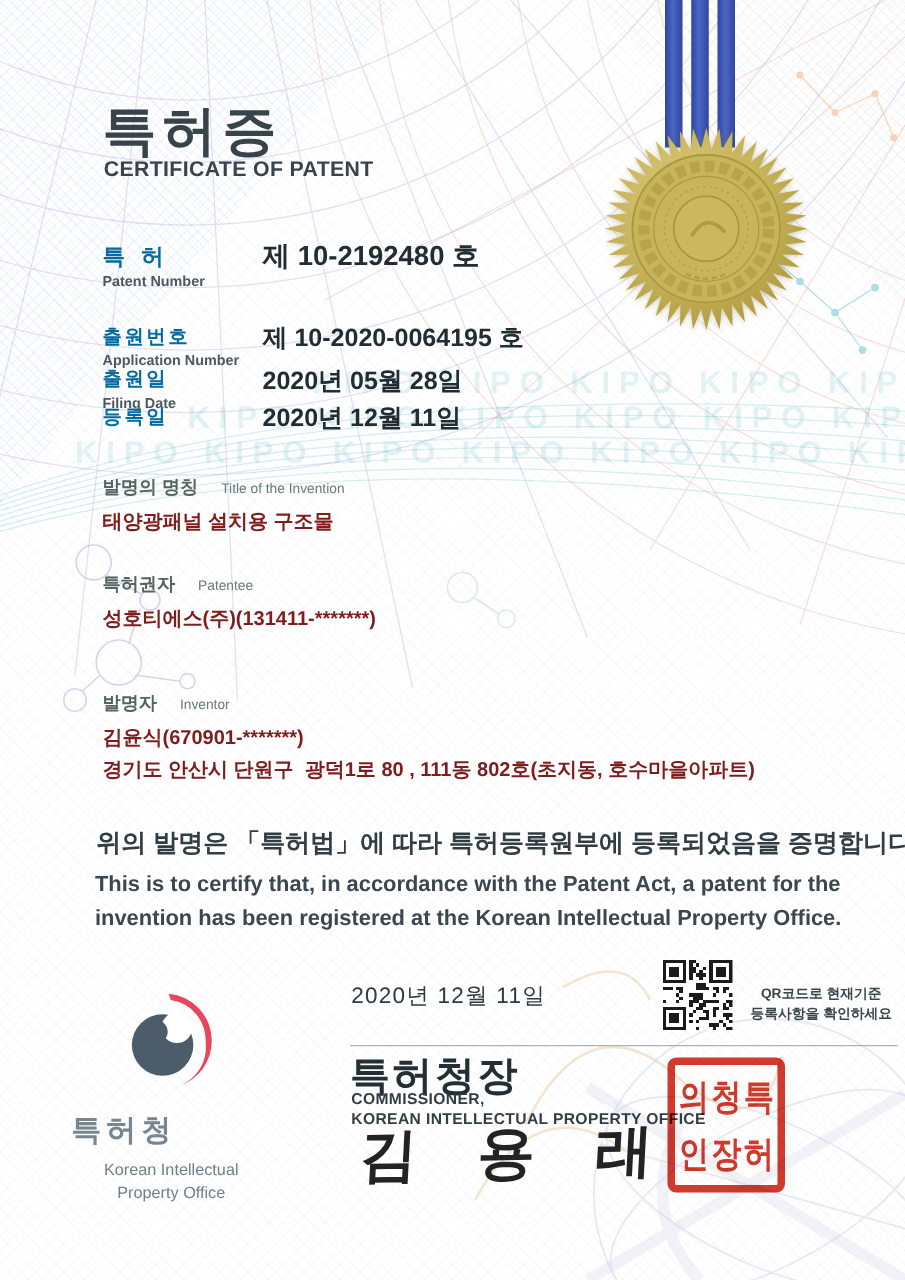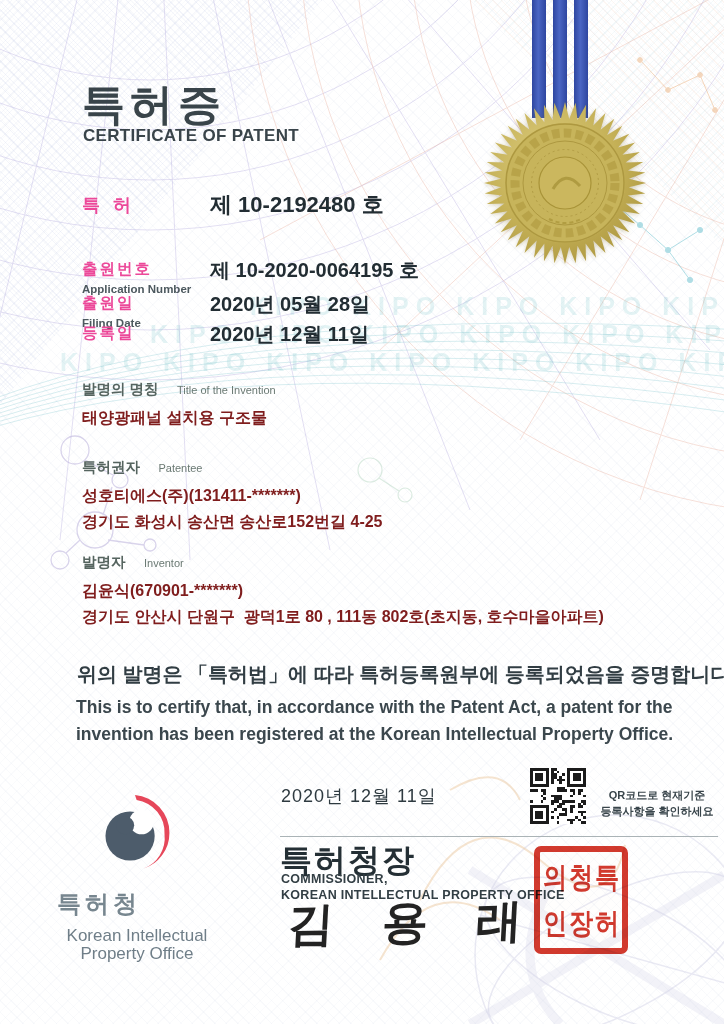--- a/index.html
+++ b/index.html
@@ -27,21 +27,21 @@
   .ribbon{position:absolute;left:532px;top:0;height:118px;display:flex;gap:7px;z-index:2;}
   .ribbon i{display:block;width:14px;height:100%;
     background:linear-gradient(90deg,#2e46a0,#4b66c4 45%,#2e46a0);}
   .gold-seal{position:absolute;left:483px;top:101px;width:164px;height:164px;z-index:2;
     filter:drop-shadow(0 1px 2px rgba(120,100,30,.35));}
   
   .abs{position:absolute;z-index:2;}
   .title{left:82px;top:76px;font-size:43px;font-weight:800;letter-spacing:5px;color:#39444a;}
   .title-en{left:83px;top:126px;font-size:17px;font-weight:700;color:#39444a;letter-spacing:.3px;}
   .field{position:absolute;left:82px;width:620px;z-index:2;}
-  .fko{font-size:15.5px;font-weight:700;color:#ec4899;letter-spacing:2px;white-space:pre;}
+  .fko{font-size:15.5px;font-weight:700;color:#0369a1;letter-spacing:2px;white-space:pre;}
   .fko.big{font-size:18px;letter-spacing:4px;}
   .fen{font-size:11.5px;font-weight:700;color:#4c585e;margin-top:3px;}
   .fval{position:absolute;left:128px;top:-2px;font-size:20px;font-weight:700;color:#222d33;white-space:pre;}
   .fval.vbig{font-size:22px;top:-3px;}
   .sec{position:absolute;left:82px;width:620px;z-index:2;}
   .sko{font-size:14.5px;font-weight:700;color:#55645f;margin-right:14px;display:inline-block;}
   .sen{font-size:11px;font-weight:400;color:#6a7973;display:inline-block;}
   .sval{font-size:16px;font-weight:700;color:#7f1d1d;margin-top:6px;line-height:25px;white-space:pre;}
   .sval.addr{margin-top:1px;}
   .stmt-ko{left:77px;top:661px;font-size:20px;font-weight:800;color:#313d43;white-space:nowrap;}
@@ -56,21 +56,21 @@
   .sig{left:288px;top:892px;font-size:46px;font-weight:600;color:#232323;letter-spacing:16px;
        transform:skewX(-4deg) rotate(-1deg);font-family:"DejaVu Serif","Liberation Serif",serif;}
   .stamp{left:534px;top:846px;width:78px;height:92px;border:6px solid #d23a2e;border-radius:7px;
          mix-blend-mode:multiply;display:grid;grid-template-columns:repeat(3,1fr);
          grid-template-rows:repeat(2,1fr);padding:2px;z-index:3;background:rgba(255,245,243,.15);}
   .stamp span{display:flex;align-items:center;justify-content:center;color:#d23a2e;
          font-size:23px;font-weight:900;transform:scale(1.05,1.25);}
   .logo-symbol{left:94px;top:790px;width:82px;height:92px;}
   .logo-ko{left:57px;top:888px;width:160px;text-align:left;font-size:24px;font-weight:600;
            letter-spacing:4px;color:#77868f;}
-  .logo-en{left:47px;top:927px;width:180px;text-align:center;font-size:17px;font-weight:400;
+  .logo-en{left:47px;top:927px;width:180px;text-align:center;font-size:13px;font-weight:400;
            color:#6f7e88;line-height:18px;}
 </style>
 </head>
 <body>
 
 <div class="page">
 
   <div class="hatch hatch-tl"></div>
   <div class="hatch hatch-tr"></div>
 
@@ -196,20 +196,21 @@
       <path d="M70 88 Q82 68 97 85" stroke="#a28f35" stroke-width="3" fill="none" opacity="0.7"></path>
       <path d="M66 118 Q82 126 98 118" stroke="#a89338" stroke-width="2" fill="none" stroke-dasharray="4 3" opacity="0.7"></path>
     </svg>
   </div>
 
   <div class="abs title">특허증</div>
   <div class="abs title-en">CERTIFICATE OF PATENT</div>
 
   <div class="field" style="top:193px">
     <div class="fko big">특 허</div>
+    <div class="fen">Patent Number</div>
     <div class="fval vbig">제 10-2192480 호</div>
   </div>
   <div class="field" style="top:259px">
     <div class="fko">출원번호</div>
     <div class="fen">Application Number</div>
     <div class="fval">제 10-2020-0064195 호</div>
   </div>
   <div class="field" style="top:293px">
     <div class="fko">출원일</div>
     <div class="fen">Filing Date</div>
@@ -223,21 +224,20 @@
   <div class="sec" style="top:380px">
     <span class="sko">발명의 명칭</span>
     <span class="sen">Title of the Invention</span>
     <div class="sval">태양광패널 설치용 구조물</div>
   </div>
 
   <div class="sec" style="top:458px">
     <span class="sko">특허권자</span>
     <span class="sen">Patentee</span>
     <div class="sval">성호티에스(주)(131411-*******)</div>
-    <div class="sval addr">경기도 화성시 송산면 송산로152번길 4-25</div>
   </div>
 
   <div class="sec" style="top:553px">
     <span class="sko">발명자</span>
     <span class="sen">Inventor</span>
     <div class="sval">김윤식(670901-*******)</div>
     <div class="sval addr">경기도 안산시 단원구  광덕1로 80 , 111동 802호(초지동, 호수마을아파트)</div>
   </div>
 
   <div class="abs stmt-ko">위의 발명은 「특허법」에 따라 특허등록원부에 등록되었음을 증명합니다.</div>

